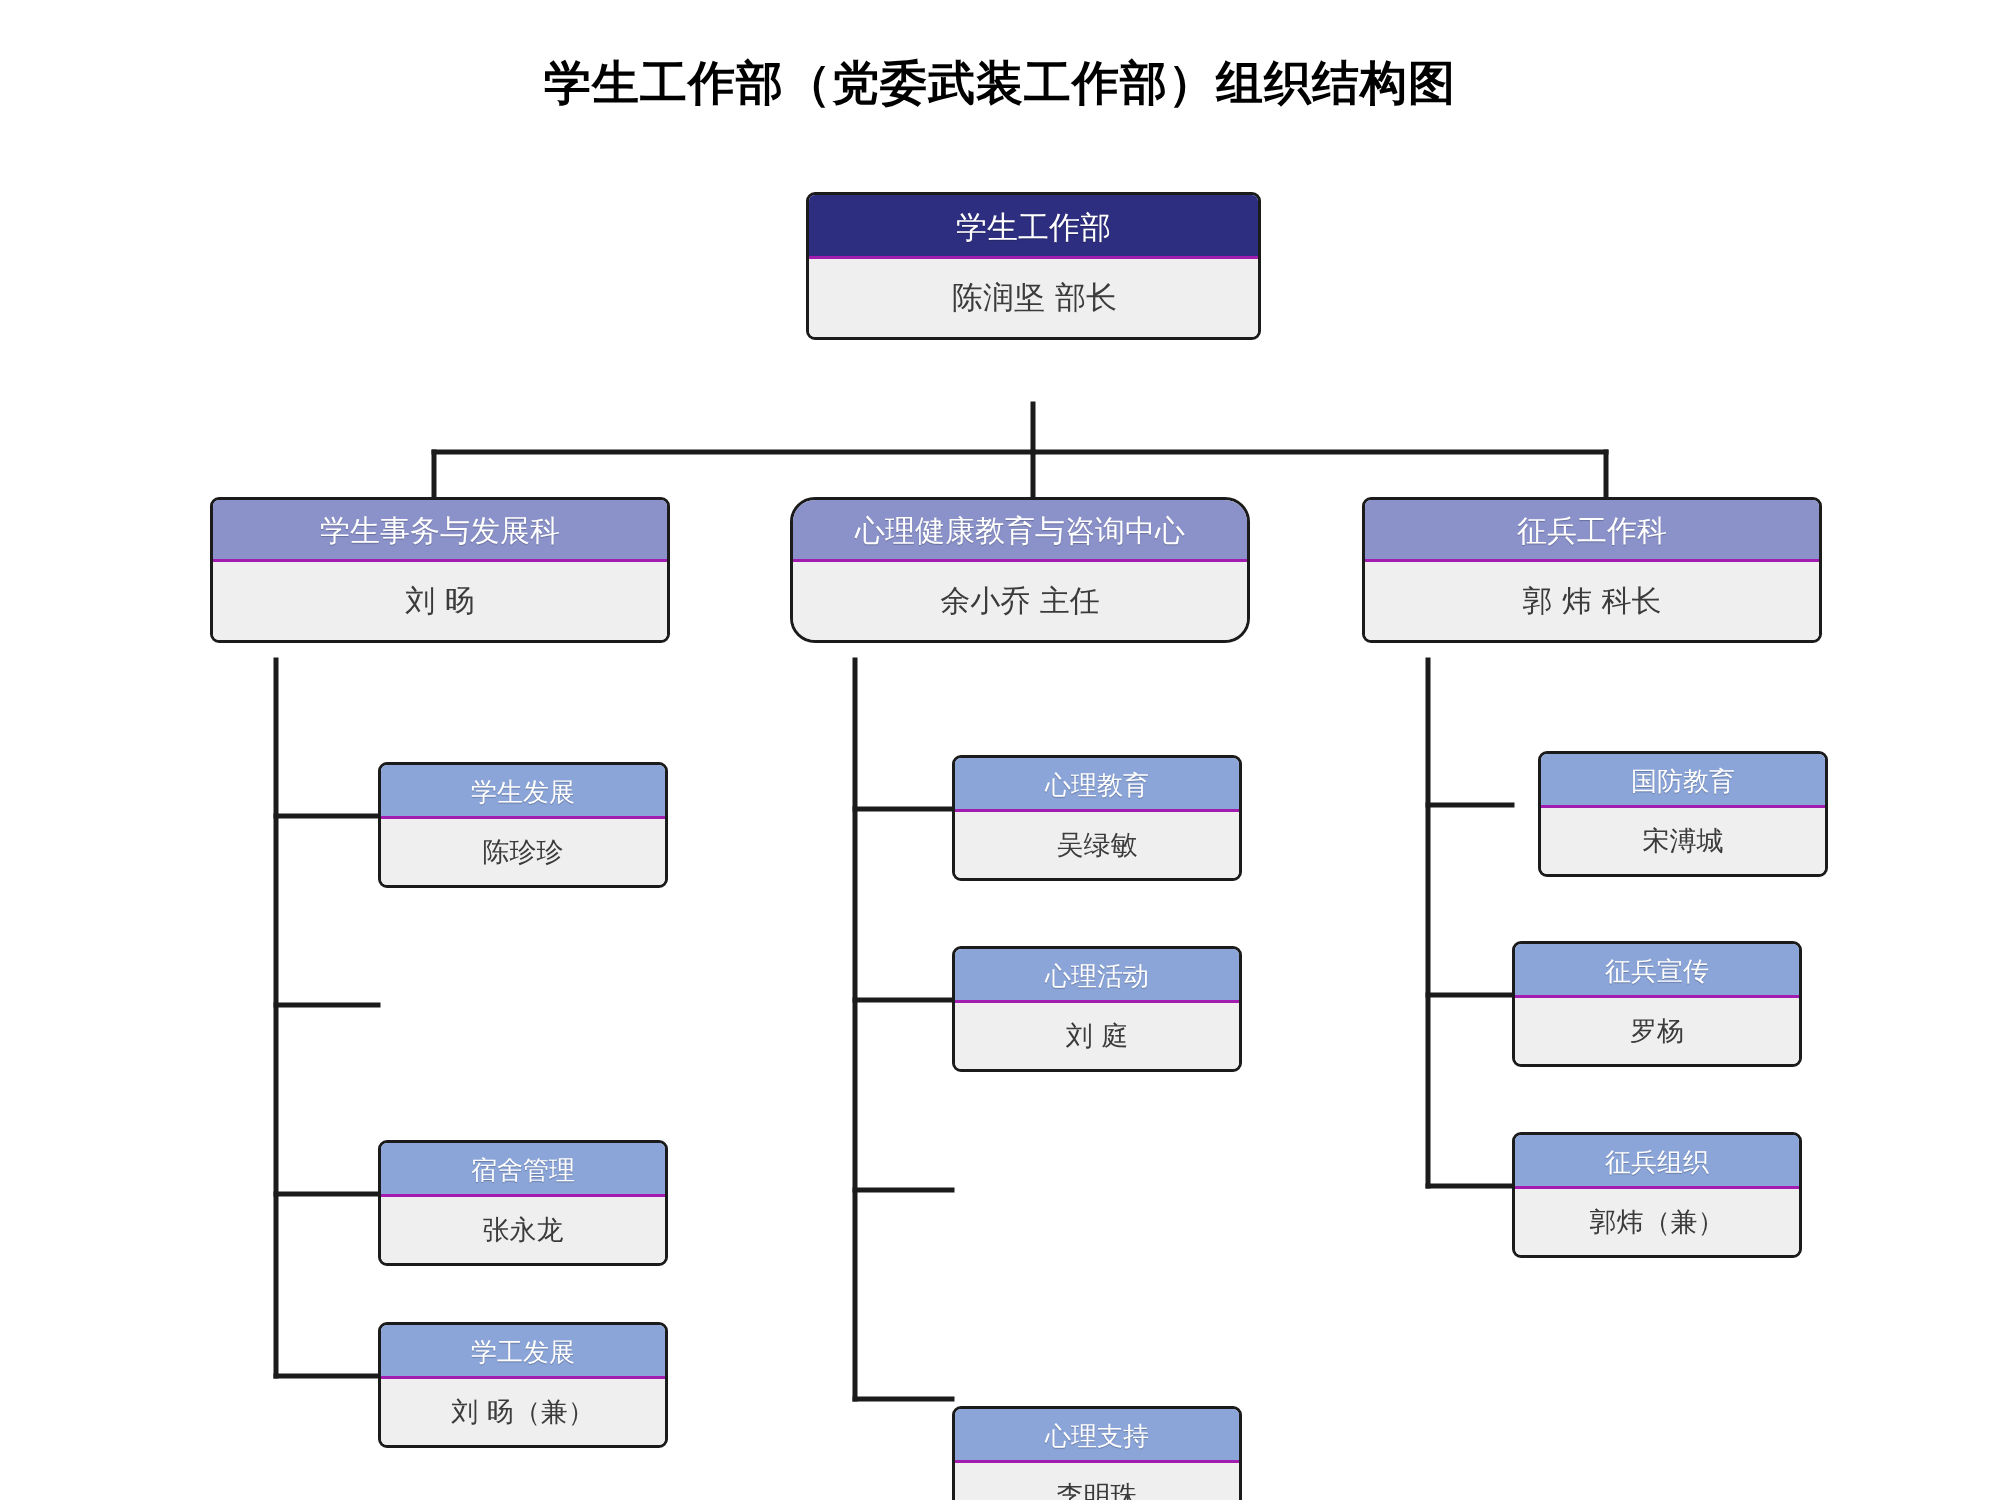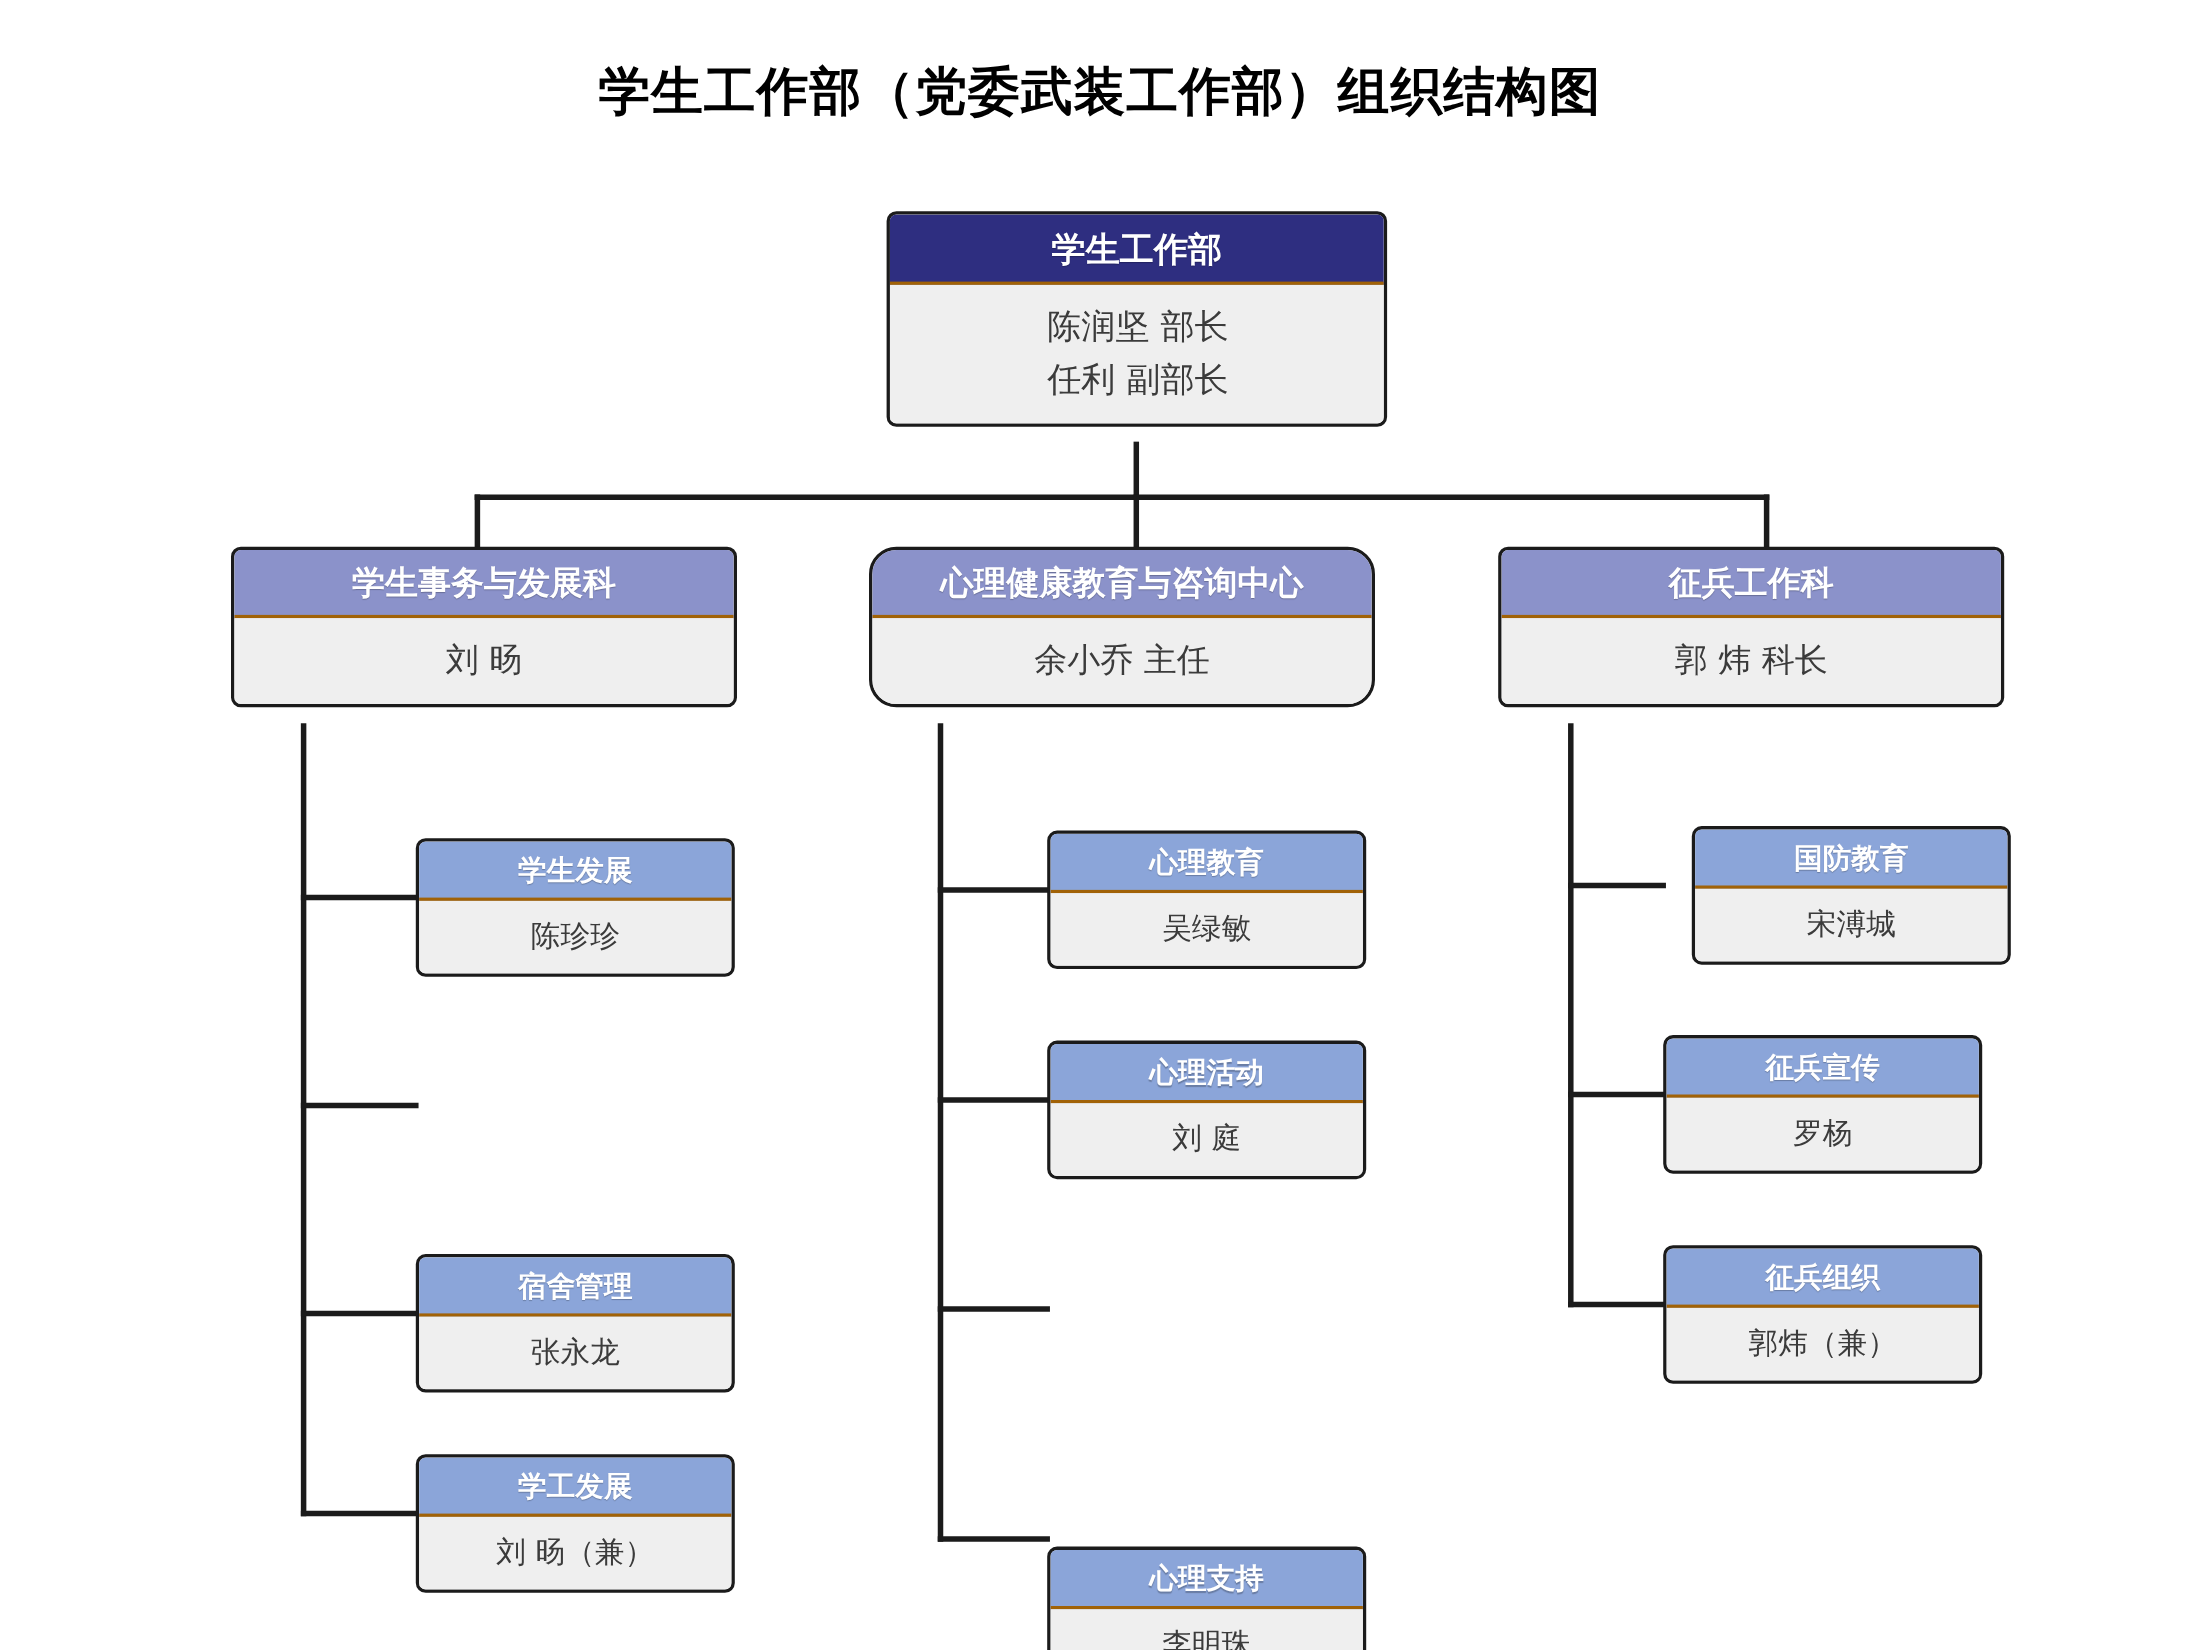--- a/index.html
+++ b/index.html
@@ -52,22 +52,22 @@
     border-radius: 9px;
     overflow: hidden;
     background: #f0f0f0;
     box-shadow: 0 0 0 0 rgba(0,0,0,0);
   }
   .node .hdr {
     box-sizing: border-box;
     width: 100%;
     text-align: center;
     color: #ffffff;
-    font-weight: bold;
-    border-bottom: 3px solid #a16207;
+    font-weight: normal;
+    border-bottom: 3px solid #a21caf;
     text-shadow: 0 1px 1px rgba(0,0,0,0.25);
     white-space: nowrap;
     overflow: hidden;
   }
   .node .body {
     box-sizing: border-box;
     width: 100%;
     background: #efefef;
     color: #3b3b3b;
     text-align: center;
@@ -154,21 +154,20 @@
       <line x1="1428" y1="805" x2="1512" y2="805"></line>
       <line x1="1428" y1="995" x2="1512" y2="995"></line>
       <line x1="1428" y1="1186" x2="1512" y2="1186"></line>
     </g>
   </svg>
 
   <div class="node lvl1" style="left:806px; top:192px;">
     <div class="hdr">学生工作部</div>
     <div class="body">
       <span class="line">陈润坚 部长</span>
-      <span class="line">任利 副部长</span>
     </div>
   </div>
 
   <div class="node lvl2" style="left:210px; top:497px;">
     <div class="hdr">学生事务与发展科</div>
     <div class="body">刘 旸</div>
   </div>
 
   <div class="node lvl2" style="left:790px; top:497px;border-radius:25px;">
     <div class="hdr">心理健康教育与咨询中心</div>

